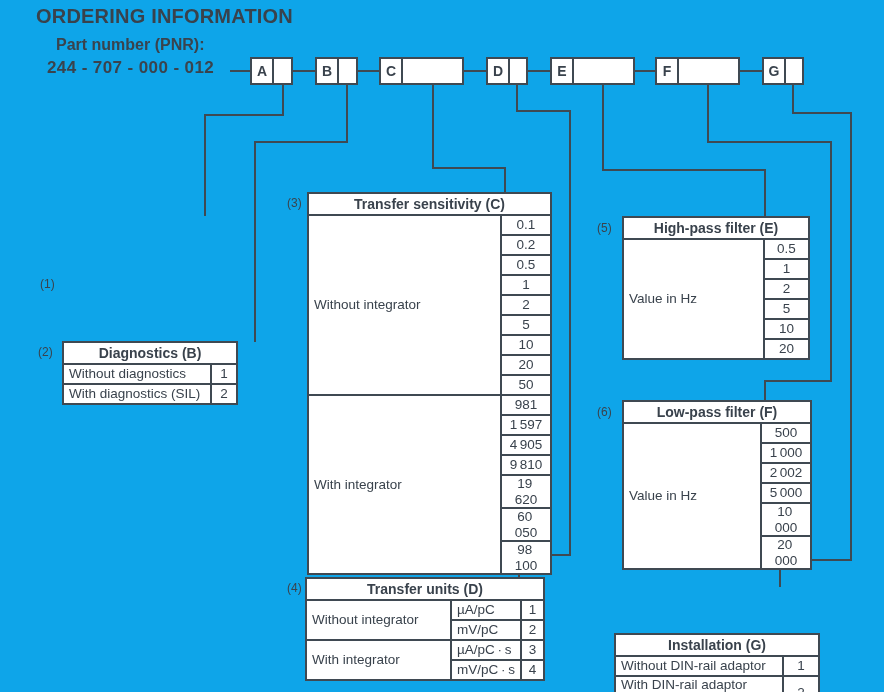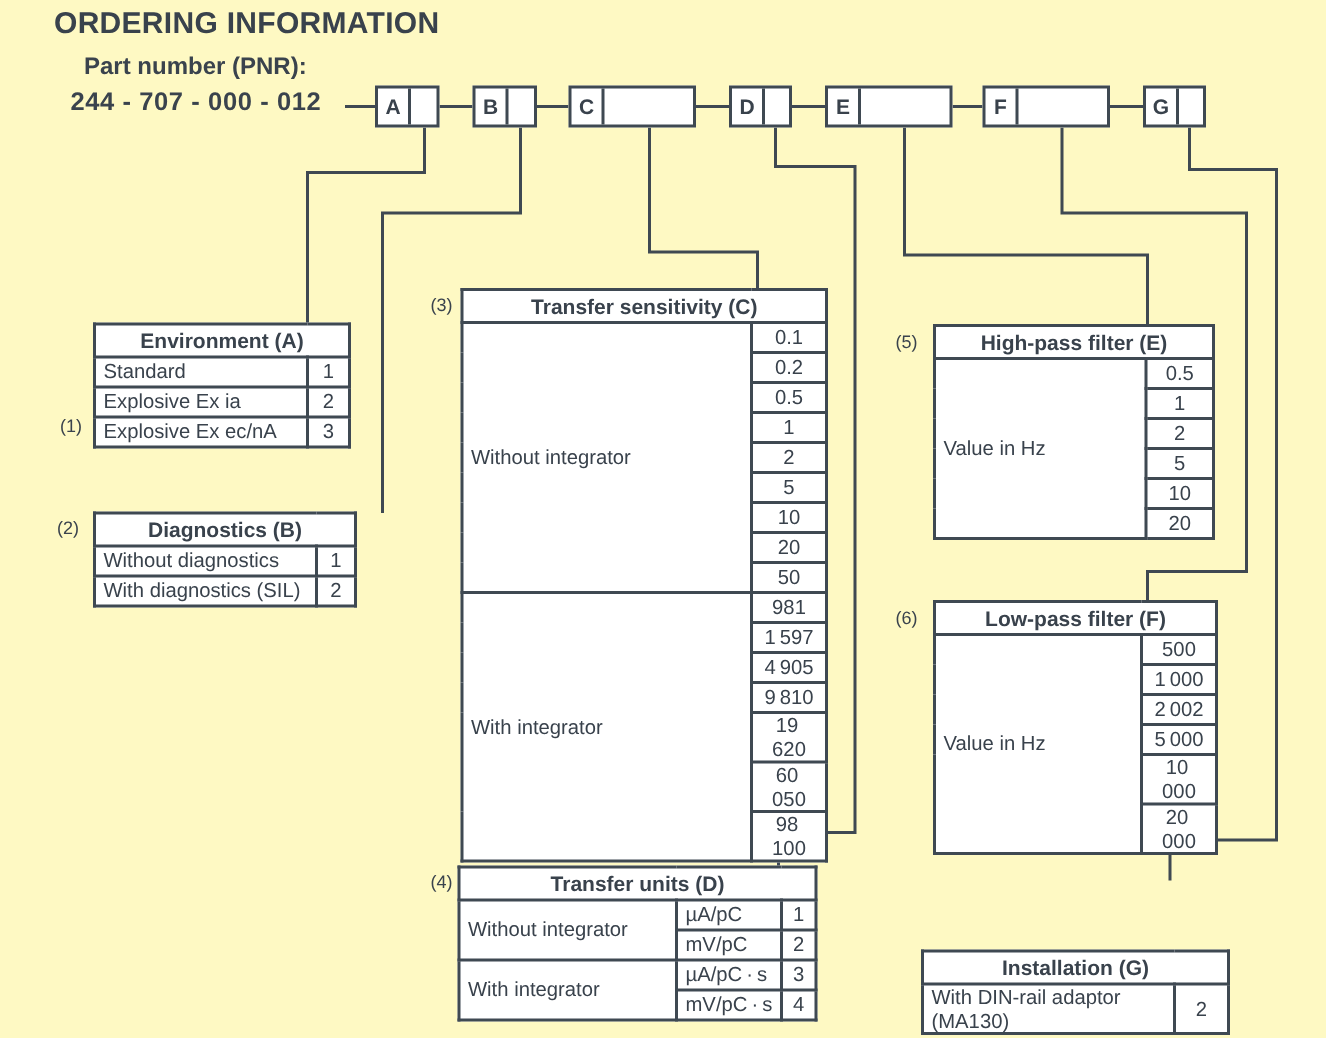--- a/index.html
+++ b/index.html
@@ -1,16 +1,16 @@
 <!DOCTYPE html>
 <html><head>
 <meta charset="utf-8">
 <style>
   html,body{margin:0;padding:0;background:#ffffff;}
-  .page{position:relative;width:884px;height:692px;background:#fef9c3;overflow:hidden;
+  .page{position:relative;width:884px;height:692px;background:#0ea5e9;overflow:hidden;
         font-family:"Liberation Sans",sans-serif;color:#3a434d;}
   .abs{position:absolute;}
   .title{left:36px;top:5px;font-size:20px;font-weight:bold;color:#39424c;letter-spacing:.2px;}
   .pnr-label{left:56px;top:36px;font-size:16px;font-weight:bold;}
   .pnr-number{left:47px;top:58px;font-size:17px;font-weight:bold;letter-spacing:.4px;white-space:nowrap;}
   .seg{position:absolute;top:57px;height:28px;display:flex;border:2px solid #3f4952;
        box-sizing:border-box;background:#fff;}
   .seg .letter{width:22px;display:flex;align-items:center;justify-content:center;
        font-weight:bold;font-size:14px;border-right:2px solid #3f4952;box-sizing:border-box;color:#39424c;}
   .seg .value{flex:1;}
@@ -77,43 +77,20 @@
     <div class="value"></div>
   </div>
 
   <div class="note" style="left:40px;top:277px;">(1)</div>
   <div class="note" style="left:38px;top:345px;">(2)</div>
   <div class="note" style="left:287px;top:196px;">(3)</div>
   <div class="note" style="left:287px;top:581px;">(4)</div>
   <div class="note" style="left:597px;top:221px;">(5)</div>
   <div class="note" style="left:597px;top:405px;">(6)</div>
 
-  <table class="dtable" style="left:62px;top:215px;">
-    <colgroup>
-        <col style="width:142px">
-        <col style="width:28px">
-      </colgroup>
-    <tbody>
-        <tr>
-          <th colspan="2">Environment (A)</th>
-        </tr>
-    <tr>
-          <td class="lab h19">Standard</td>
-          <td class="val h19">1</td>
-        </tr>
-    <tr>
-          <td class="lab h19">Explosive Ex ia</td>
-          <td class="val h19">2</td>
-        </tr>
-    <tr>
-          <td class="lab h19">Explosive Ex ec/nA</td>
-          <td class="val h19">3</td>
-        </tr>
-  </tbody>
-    </table>
 
   <table class="dtable" style="left:62px;top:341px;">
     <colgroup>
         <col style="width:148px">
         <col style="width:26px">
       </colgroup>
     <tbody>
         <tr>
           <th colspan="2">Diagnostics (B)</th>
         </tr>
@@ -286,19 +263,23 @@
   <table class="dtable" style="left:614px;top:608px;margin-top:25px;">
     <colgroup>
         <col style="width:168px">
         <col style="width:36px">
       </colgroup>
     <tbody>
         <tr>
           <th colspan="2">Installation (G)</th>
         </tr>
     <tr>
+          <td class="lab h19">Without DIN-rail adaptor</td>
+          <td class="val h19">1</td>
+        </tr>
+    <tr>
           <td class="lab h40">With DIN-rail adaptor (MA130)</td>
           <td class="val h40">2</td>
         </tr>
   </tbody>
     </table>
 
 </div>
 
 </body></html>

